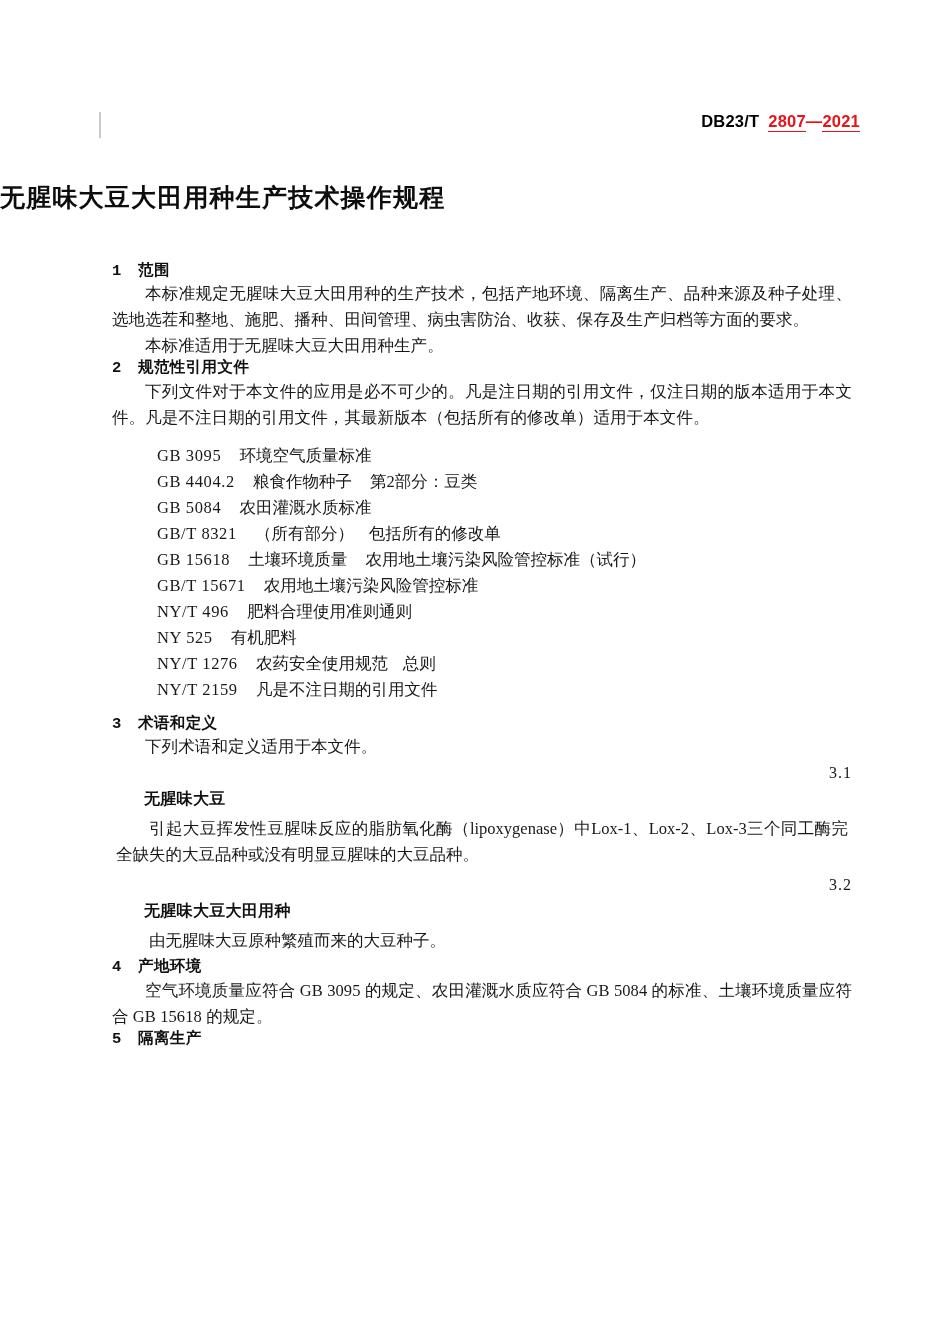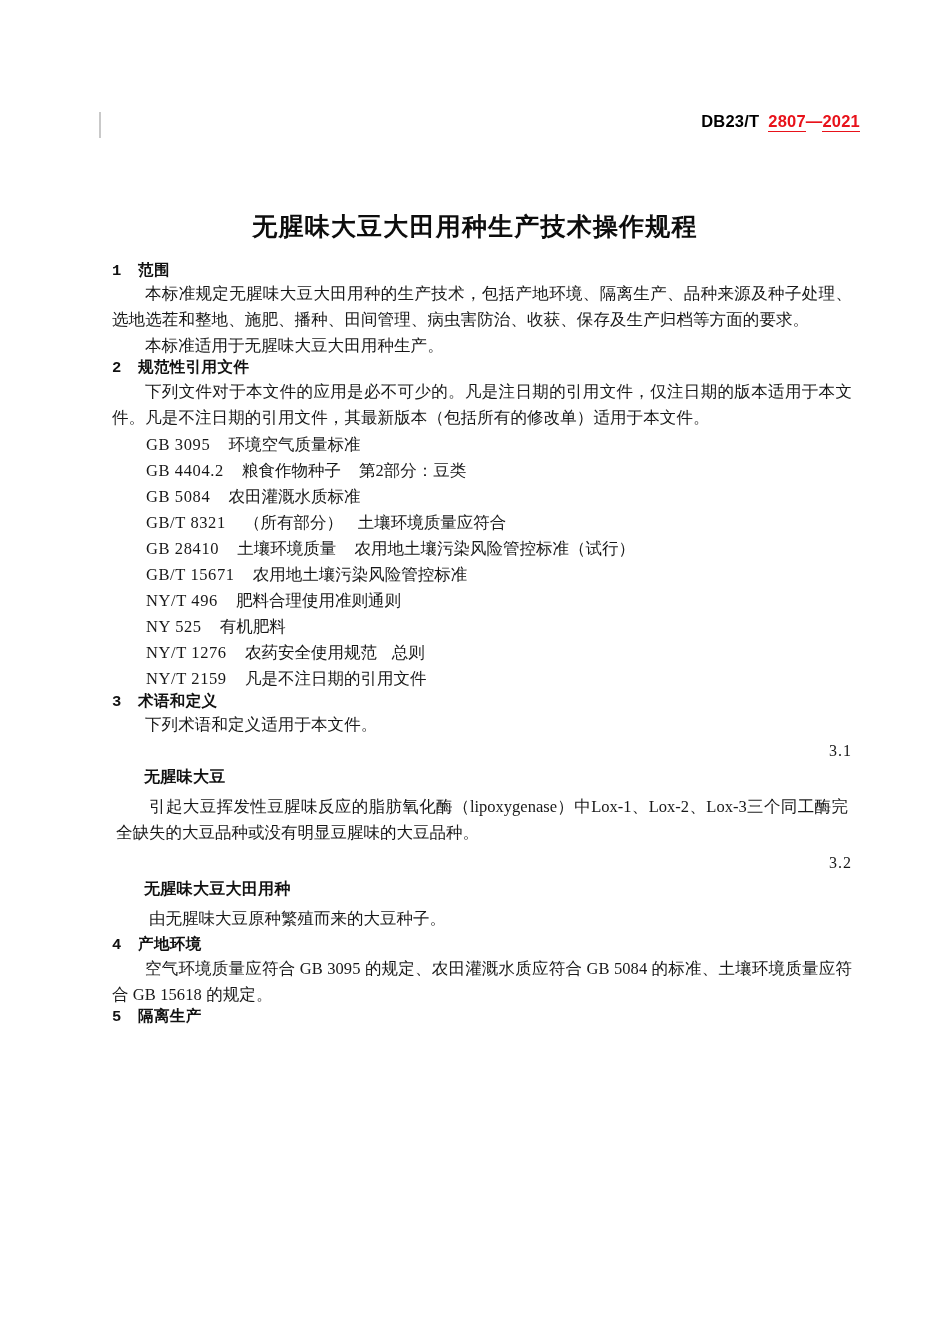--- a/index.html
+++ b/index.html
@@ -47,28 +47,27 @@
   .doc-header .std-num  { color: #e8121a; margin-left: 9px; }
   .doc-header .std-num .u { border-bottom: 1.6px solid #e8121a; padding-bottom: 1px; }
   .doc-header .std-num .dash { padding: 0 0px; }
 
   
   .doc-title {
     position: absolute;
     top: 182px;
     left: 0;
     width: 950px;
-    text-align: center;
+    text-align: left;
     font-family: "Liberation Sans", "DejaVu Sans", sans-serif;
     font-size: 25px;
     font-weight: 700;
     letter-spacing: 1.2px;
     color: #0d0d0d;
     line-height: 1.2;
-    margin-top: 29px;
   }
 
   
   .content {
     position: absolute;
     left: 112px;
     top: 262px;
     width: 740px;
   }
 
@@ -97,21 +96,21 @@
     margin: 0;
     padding: 0;
     text-align: justify;
     text-justify: inter-ideograph;
     color: #181818;
     letter-spacing: 0.1px;
   }
   p.indent { text-indent: 2em; }
 
   .ref-list {
-    margin: 1px;
+    margin: 12px;
     padding: 0;
     list-style: none;
   }
   .ref-list li {
     font-family: "Liberation Serif", "DejaVu Serif", serif;
     font-size: 16.5px;
     line-height: 26px;
     padding-left: 2em;
     color: #181818;
     white-space: nowrap;
@@ -178,22 +177,22 @@
 
     <h2 class="section sec-gap-before">
       <span class="num">2</span><span>规范性引用文件</span>
     </h2>
     <p class="body indent sec-gap-after">下列文件对于本文件的应用是必不可少的。凡是注日期的引用文件，仅注日期的版本适用于本文件。凡是不注日期的引用文件，其最新版本（包括所有的修改单）适用于本文件。</p>
 
     <ul class="ref-list">
       <li><span class="ref-code">GB 3095</span><span class="ref-sep"></span><span>环境空气质量标准</span></li>
       <li><span class="ref-code">GB 4404.2</span><span class="ref-sep"></span><span>粮食作物种子</span><span class="ref-sep"></span><span>第2部分：豆类</span></li>
       <li><span class="ref-code">GB 5084</span><span class="ref-sep"></span><span>农田灌溉水质标准</span></li>
-      <li><span class="ref-code">GB/T 8321</span><span class="ref-sep"></span><span>（所有部分）</span><span class="ref-sep-sm"></span><span>土壤环境质量应符合</span></li>
-      <li><span class="ref-code">GB 28410</span><span class="ref-sep"></span><span>土壤环境质量</span><span class="ref-sep"></span><span>农用地土壤污染风险管控标准（试行）</span></li>
+      <li><span class="ref-code">GB/T 8321</span><span class="ref-sep"></span><span>（所有部分）</span><span class="ref-sep-sm"></span><span>包括所有的修改单</span></li>
+      <li><span class="ref-code">GB 15618</span><span class="ref-sep"></span><span>土壤环境质量</span><span class="ref-sep"></span><span>农用地土壤污染风险管控标准（试行）</span></li>
       <li><span class="ref-code">GB/T 15671</span><span class="ref-sep"></span><span>农用地土壤污染风险管控标准</span></li>
       <li><span class="ref-code">NY/T 496</span><span class="ref-sep"></span><span>肥料合理使用准则通则</span></li>
       <li><span class="ref-code">NY 525</span><span class="ref-sep"></span><span>有机肥料</span></li>
       <li><span class="ref-code">NY/T 1276</span><span class="ref-sep"></span><span>农药安全使用规范</span><span class="ref-sep-sm"></span><span>总则</span></li>
       <li><span class="ref-code">NY/T 2159</span><span class="ref-sep"></span><span>凡是不注日期的引用文件</span></li>
     </ul>
 
     <h2 class="section sec-gap-before">
       <span class="num">3</span><span>术语和定义</span>
     </h2>

